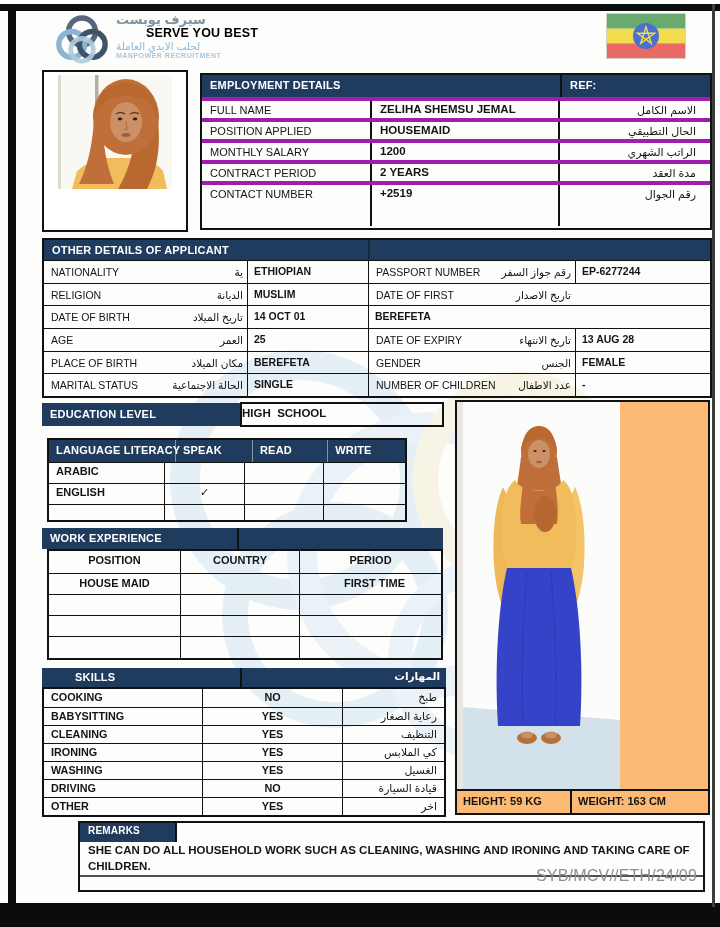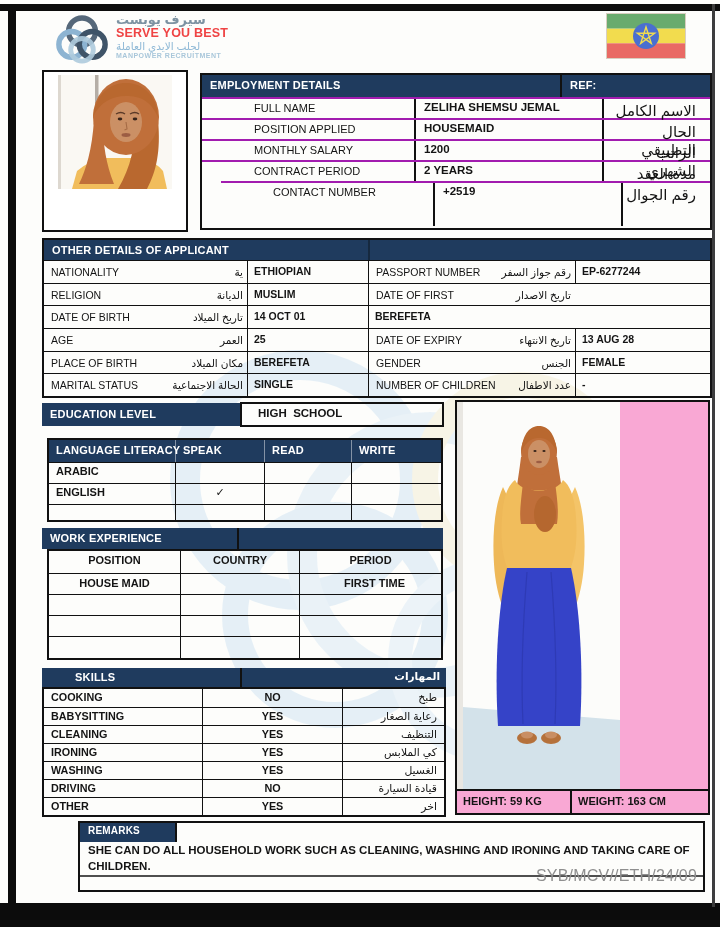--- a/index.html
+++ b/index.html
@@ -24,59 +24,59 @@
 
   
   .watermark { position:absolute; left:130px; top:340px; width:600px; height:420px; z-index:1; opacity:.5; }
   .content { position:absolute; inset:0; z-index:2; }
 
   
   .logo { position:absolute; left:54px; top:11px; width:220px; height:58px; display:flex; }
   .logo-icon { width:56px; height:56px; }
   .logo-text { margin-left:6px; display:flex; flex-direction:column; align-items:flex-start; line-height:1.05; padding-top:2px; }
   .logo-ar1 { color:#7d93a2; font-size:13px; font-weight:bold; }
-  .logo-en1 { color:#ef4444; font-size:12.5px; font-weight:bold; letter-spacing:.2px; }
+  .logo-en1 { color:#000000; font-size:12.5px; font-weight:bold; letter-spacing:.2px;margin-left:30px; }
   .logo-ar2 { color:#8fb9d6; font-size:10.5px; margin-top:1px; }
   .logo-en2 { color:#a9c7da; font-size:7px; font-weight:bold; letter-spacing:.5px; }
 
   
   .flag { position:absolute; left:606px; top:13px; width:80px; height:46px; border:1px solid #d8cfc0; }
 
   
   .portrait-box { position:absolute; left:42px; top:70px; width:146px; height:162px; border:2px solid #111; background:#fff; }
 
   
   .emp { position:absolute; left:200px; top:73px; width:512px; height:157px; border:2px solid #111; background:transparent; }
   .emp-head { display:flex; height:22px; }
   .emp-head-title { width:358px; }
   .emp-head-ref { flex:1; border-left:2px solid #111; }
-  .emp-row { display:flex; border-top:2px solid #a21caf; height:21px; font-size:11px;padding-left:44px; }
-  .emp-row.tall { height:45px;margin-left:19px; }
+  .emp-row { display:flex; border-top:4px solid #a21caf; height:21px; font-size:11px; }
+  .emp-row.tall { height:45px; }
   .emp-label { width:168px; padding:3px 0 0 8px; }
   .emp-value { width:188px; border-left:2px solid #111; padding:2px 0 0 8px; font-weight:bold; font-size:11.5px; }
-  .emp-arabic { flex:1; border-left:2px solid #111; text-align:right; padding:3px 14px 0 0; font-size:15px; }
+  .emp-arabic { flex:1; border-left:2px solid #111; text-align:right; padding:3px 14px 0 0; font-size:11px; }
 
   
   .od { position:absolute; left:42px; top:238px; width:670px; height:160px; border:2px solid #111; background:transparent; }
   .od-head { display:flex; height:20px; }
   .od-head-l { width:324px; }
   .od-head-r { flex:1; border-left:2px solid #16293f; }
   .od-row { display:flex; border-top:1.5px solid #111; height:22.7px; font-size:10.5px; }
   .od-cell-label { width:203px; display:flex; justify-content:space-between; align-items:center; padding:0 4px 0 7px; }
   .od-cell-value { width:121px; border-left:1.5px solid #111; padding:4px 0 0 6px; font-weight:600; }
   .od-cell-label.r { width:207px; border-left:1.5px solid #111; }
   .od-cell-value.r { width:135px; font-weight:600; }
 
   
   .edu-bar { position:absolute; left:42px; top:403px; width:198px; height:23px; }
   .edu-val { position:absolute; left:240px; top:402px; width:204px; height:25px; border:2px solid #111; background:transparent;
-             font-size:11.5px; font-weight:600; padding:3px 0 0 16px; white-space:pre; }
-
-  
-  .lang { position:absolute; left:47px; top:438px; width:396px; height:84px; border:2px solid #111; }
+             font-size:11.5px; font-weight:600; padding:3px 0 0 0; white-space:pre; }
+
+  
+  .lang { position:absolute; left:47px; top:438px; width:360px; height:84px; border:2px solid #111; }
   .lang-head { display:flex; height:22px; }
   .lang-head > div { line-height:21px; }
   .lh1 { width:126px; } .lh2,.lh3 { width:89px; border-left:1px solid rgba(255,255,255,.45); } .lh3{width:87px;} .lh4 { width:90px; border-left:1px solid rgba(255,255,255,.45); }
   .lang-row { display:flex; border-top:1.5px solid #111; height:21px; font-size:11px; }
   .lang-row.short { height:16px; }
   .lang-c1 { width:126px; padding:2px 0 0 7px; font-weight:600; }
   .lang-c2 { width:89px; border-left:1.5px solid #111; text-align:center; padding-top:2px; }
   .lang-c3 { width:87px; border-left:1.5px solid #111; }
   .lang-c4 { width:90px; border-left:1.5px solid #111; }
 
@@ -100,21 +100,21 @@
   .sk-bar-l { width:198px;padding-left:33px; }
   .sk-bar-r { flex:1; border-left:2px solid #111; text-align:right; font-size:10.5px; font-weight:bold; padding:2px 6px 0 0; }
   .sk { position:absolute; left:42px; top:687px; width:404px; height:130px; border:2px solid #111; }
   .sk-row { display:flex; height:18px; font-size:10.8px; border-top:1.5px solid #111; }
   .sk-row:first-child { border-top:none; }
   .sk-c1 { width:158px; padding:1.5px 0 0 7px; font-weight:600; }
   .sk-c2 { width:140px; border-left:1.5px solid #111; text-align:center; padding-top:1.5px; font-weight:600; }
   .sk-c3 { width:102px; border-left:1.5px solid #111; text-align:right; padding:1.5px 7px 0 0; }
 
   
-  .photo-frame { position:absolute; left:455px; top:400px; width:255px; height:415px; border:2px solid #111; background:#f9a8d4; }
+  .photo-frame { position:absolute; left:455px; top:400px; width:255px; height:415px; border:2px solid #111; background:#fdba74; }
   .stats { position:absolute; left:0; bottom:0; width:251px; height:24px; border-top:2px solid #111; display:flex; font-size:11px; font-weight:600; }
   .stats-h { width:113px; padding:4px 0 0 6px; }
   .stats-w { flex:1; border-left:2px solid #111; padding:4px 0 0 6px; }
 
   
   .remarks { position:absolute; left:78px; top:821px; width:627px; height:71px; border:2px solid #111; background:transparent; }
   .remarks-head { display:flex; height:19px; }
   .remarks-tab { width:97px; border-right:2px solid #111; font-size:10px; font-weight:bold; padding:2px 0 0 8px; letter-spacing:.2px; }
   .remarks-text { height:35px; border-bottom:2px solid #4f4f4f; font-size:11.5px; font-weight:600; line-height:1.4; padding:0 8px; }
   .remarks-ref { position:absolute; right:6px; top:44px; color:#8f8f8f; font-size:16px; letter-spacing:.2px; }

